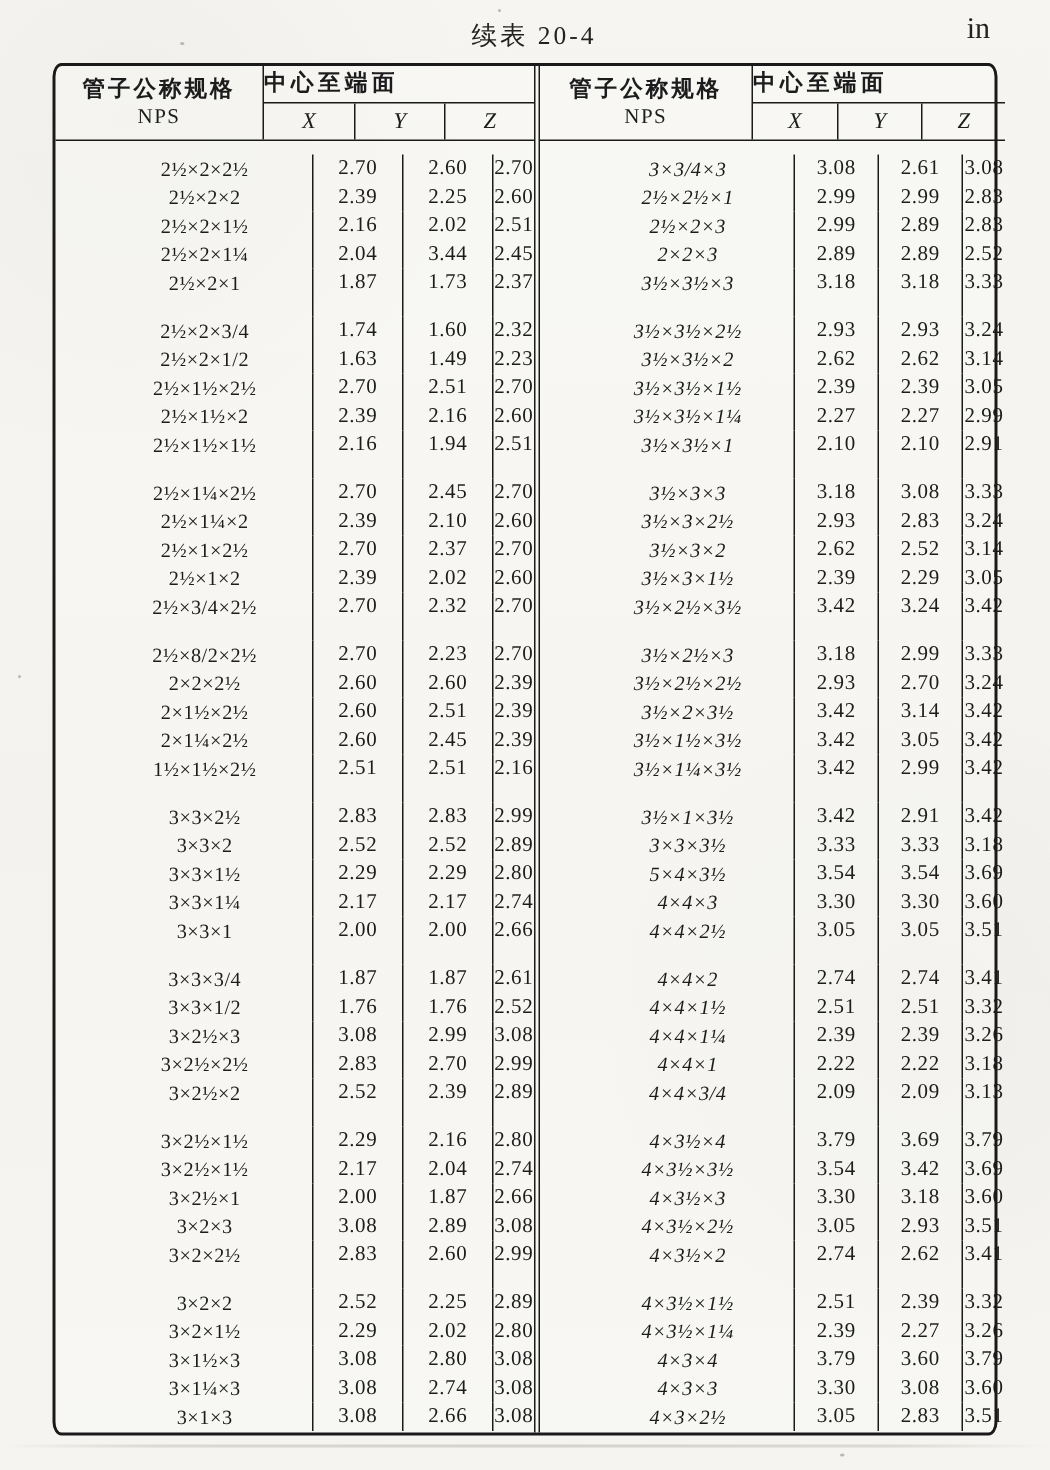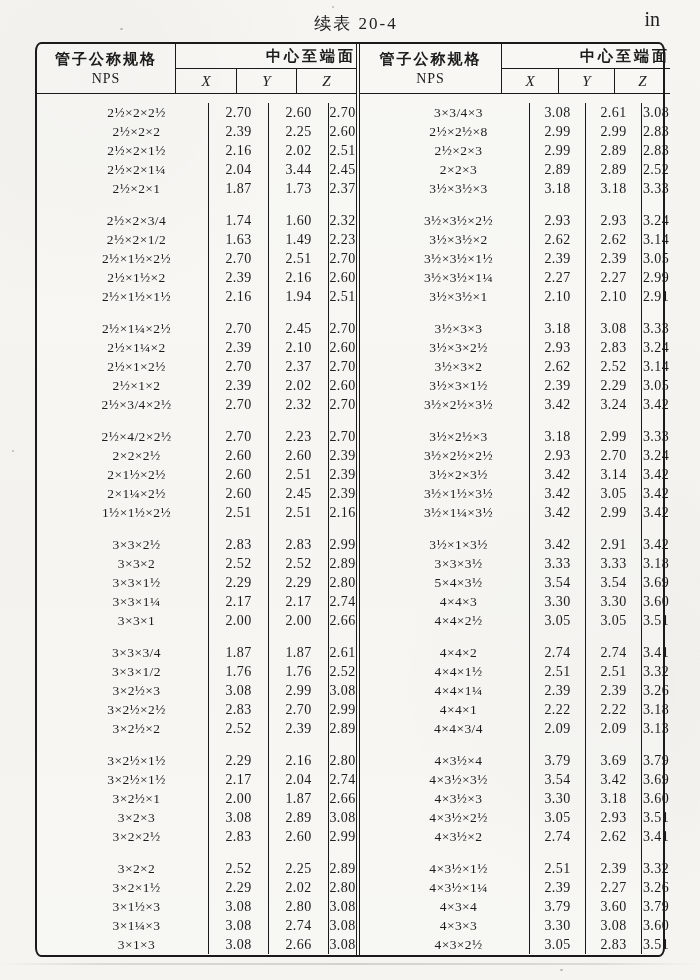--- a/index.html
+++ b/index.html
@@ -38,21 +38,21 @@
   .hdr-nps{
     display:flex; flex-direction:column; justify-content:center; align-items:center;
     gap:2px;
   }
   .half.left  .hdr-nps{ width:143px; }
   .half.right .hdr-nps{ width:141px; }
   .hdr-nps .zh{ font-weight:bold; font-size:15px; letter-spacing:2px; }
   .hdr-nps .en{ font-size:14px; letter-spacing:1px; }
   .hdr-dims{ flex:1; display:flex; flex-direction:column; border-left:1.5px solid #1a1a1a; }
   .hdr-center{
-    height:25px; line-height:25px; text-align:right;
+    height:25px; line-height:25px; text-align:left;
     font-weight:bold; font-size:15px; letter-spacing:3px;
     border-bottom:1.4px solid #1a1a1a;
   }
   .hdr-xyz{ flex:1; display:flex; }
   .hdr-xyz .hc{
     display:flex; align-items:center; justify-content:center;
     font-style:italic; font-size:15px; height:100%;
   }
   .half.left  .hdr-xyz .hc{ width:60px; }
   .half.right .hdr-xyz .hc{ width:56px; }
@@ -60,21 +60,21 @@
   .hdr-xyz .hc + .hc{ border-left:1.4px solid #1a1a1a; }
   
   .tbody{ flex:1; padding-top:9px; display:flex; flex-direction:column;padding-left:28px; }
   .t-row{ display:flex; height:19px; flex:0 0 auto; }
   .t-gap{ display:flex; height:13px; flex:0 0 auto; }
   .c{
     height:100%; display:flex; align-items:center; justify-content:center;
     font-size:13.5px; letter-spacing:0.4px; white-space:nowrap;
   }
   .half.left  .c.nps{ width:143px; }
-  .half.right .c.nps{ width:141px; }
+  .half.right .c.nps{ width:141px;font-style:italic; }
   .half.left  .c.x{ width:60px; }
   .half.right .c.x{ width:56px; }
   .half.left  .c.y{ width:60px; }
   .half.right .c.y{ width:56px; }
   .c.z{ flex:1; }
   .c.x,.c.y,.c.z{ border-left:1.4px solid #1a1a1a; }
   .c.v{ font-size:14px; }
   
   .scan-streak{
     position:absolute; left:0; right:0; top:963px; height:2px;
@@ -214,21 +214,21 @@
             <div class="c y v">2.32</div>
             <div class="c z v">2.70</div>
           </div>
           <div class="t-gap">
             <div class="c nps"></div>
             <div class="c x"></div>
             <div class="c y"></div>
             <div class="c z"></div>
           </div>
           <div class="t-row">
-            <div class="c nps">2½×4/2×2½</div>
+            <div class="c nps">2½×8/2×2½</div>
             <div class="c x v">2.70</div>
             <div class="c y v">2.23</div>
             <div class="c z v">2.70</div>
           </div>
           <div class="t-row">
             <div class="c nps">2×2×2½</div>
             <div class="c x v">2.60</div>
             <div class="c y v">2.60</div>
             <div class="c z v">2.39</div>
           </div>
@@ -413,21 +413,21 @@
         </div>
       </div>
       <div class="tbody">
           <div class="t-row">
             <div class="c nps">3×3/4×3</div>
             <div class="c x v">3.08</div>
             <div class="c y v">2.61</div>
             <div class="c z v">3.08</div>
           </div>
           <div class="t-row">
-            <div class="c nps">2½×2½×8</div>
+            <div class="c nps">2½×2½×1</div>
             <div class="c x v">2.99</div>
             <div class="c y v">2.99</div>
             <div class="c z v">2.83</div>
           </div>
           <div class="t-row">
             <div class="c nps">2½×2×3</div>
             <div class="c x v">2.99</div>
             <div class="c y v">2.89</div>
             <div class="c z v">2.83</div>
           </div>

